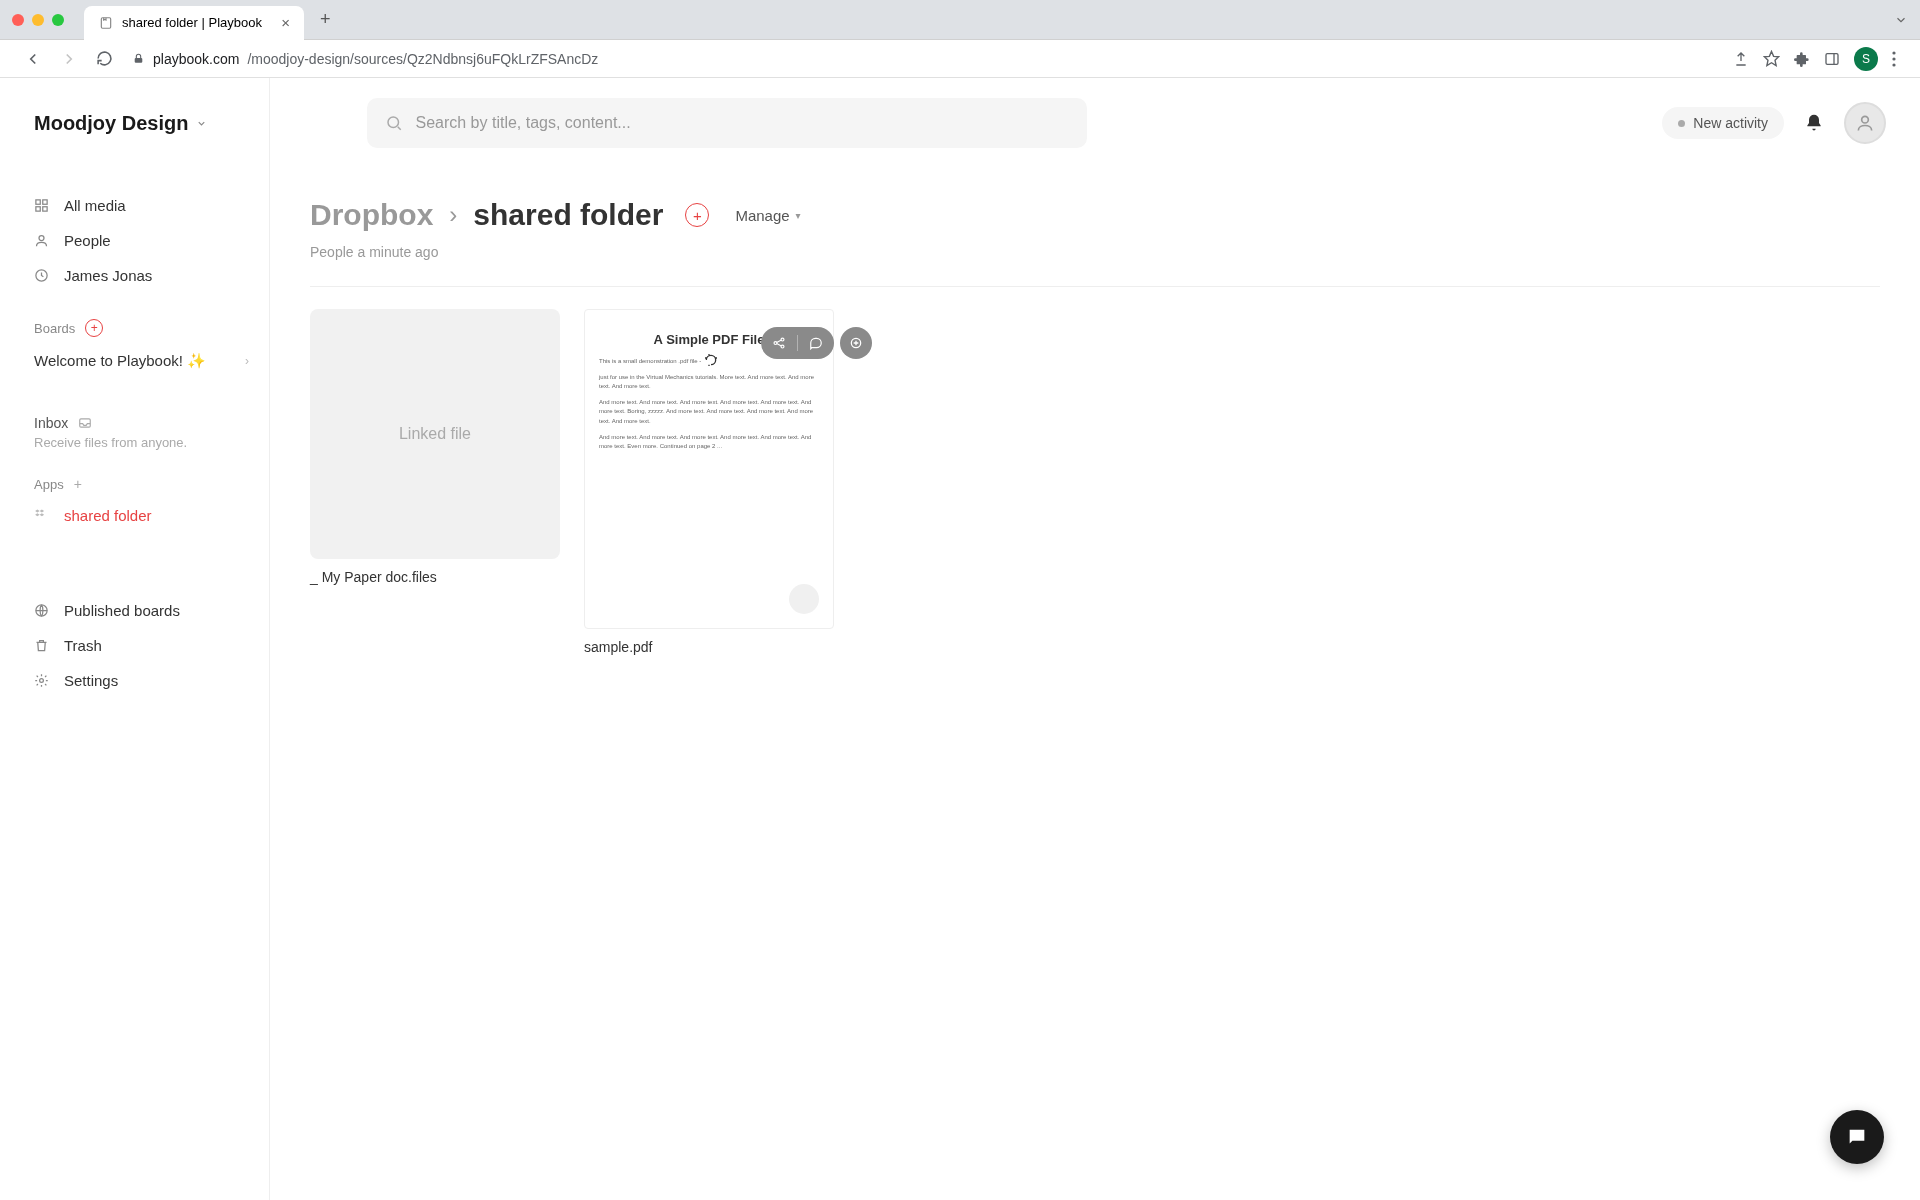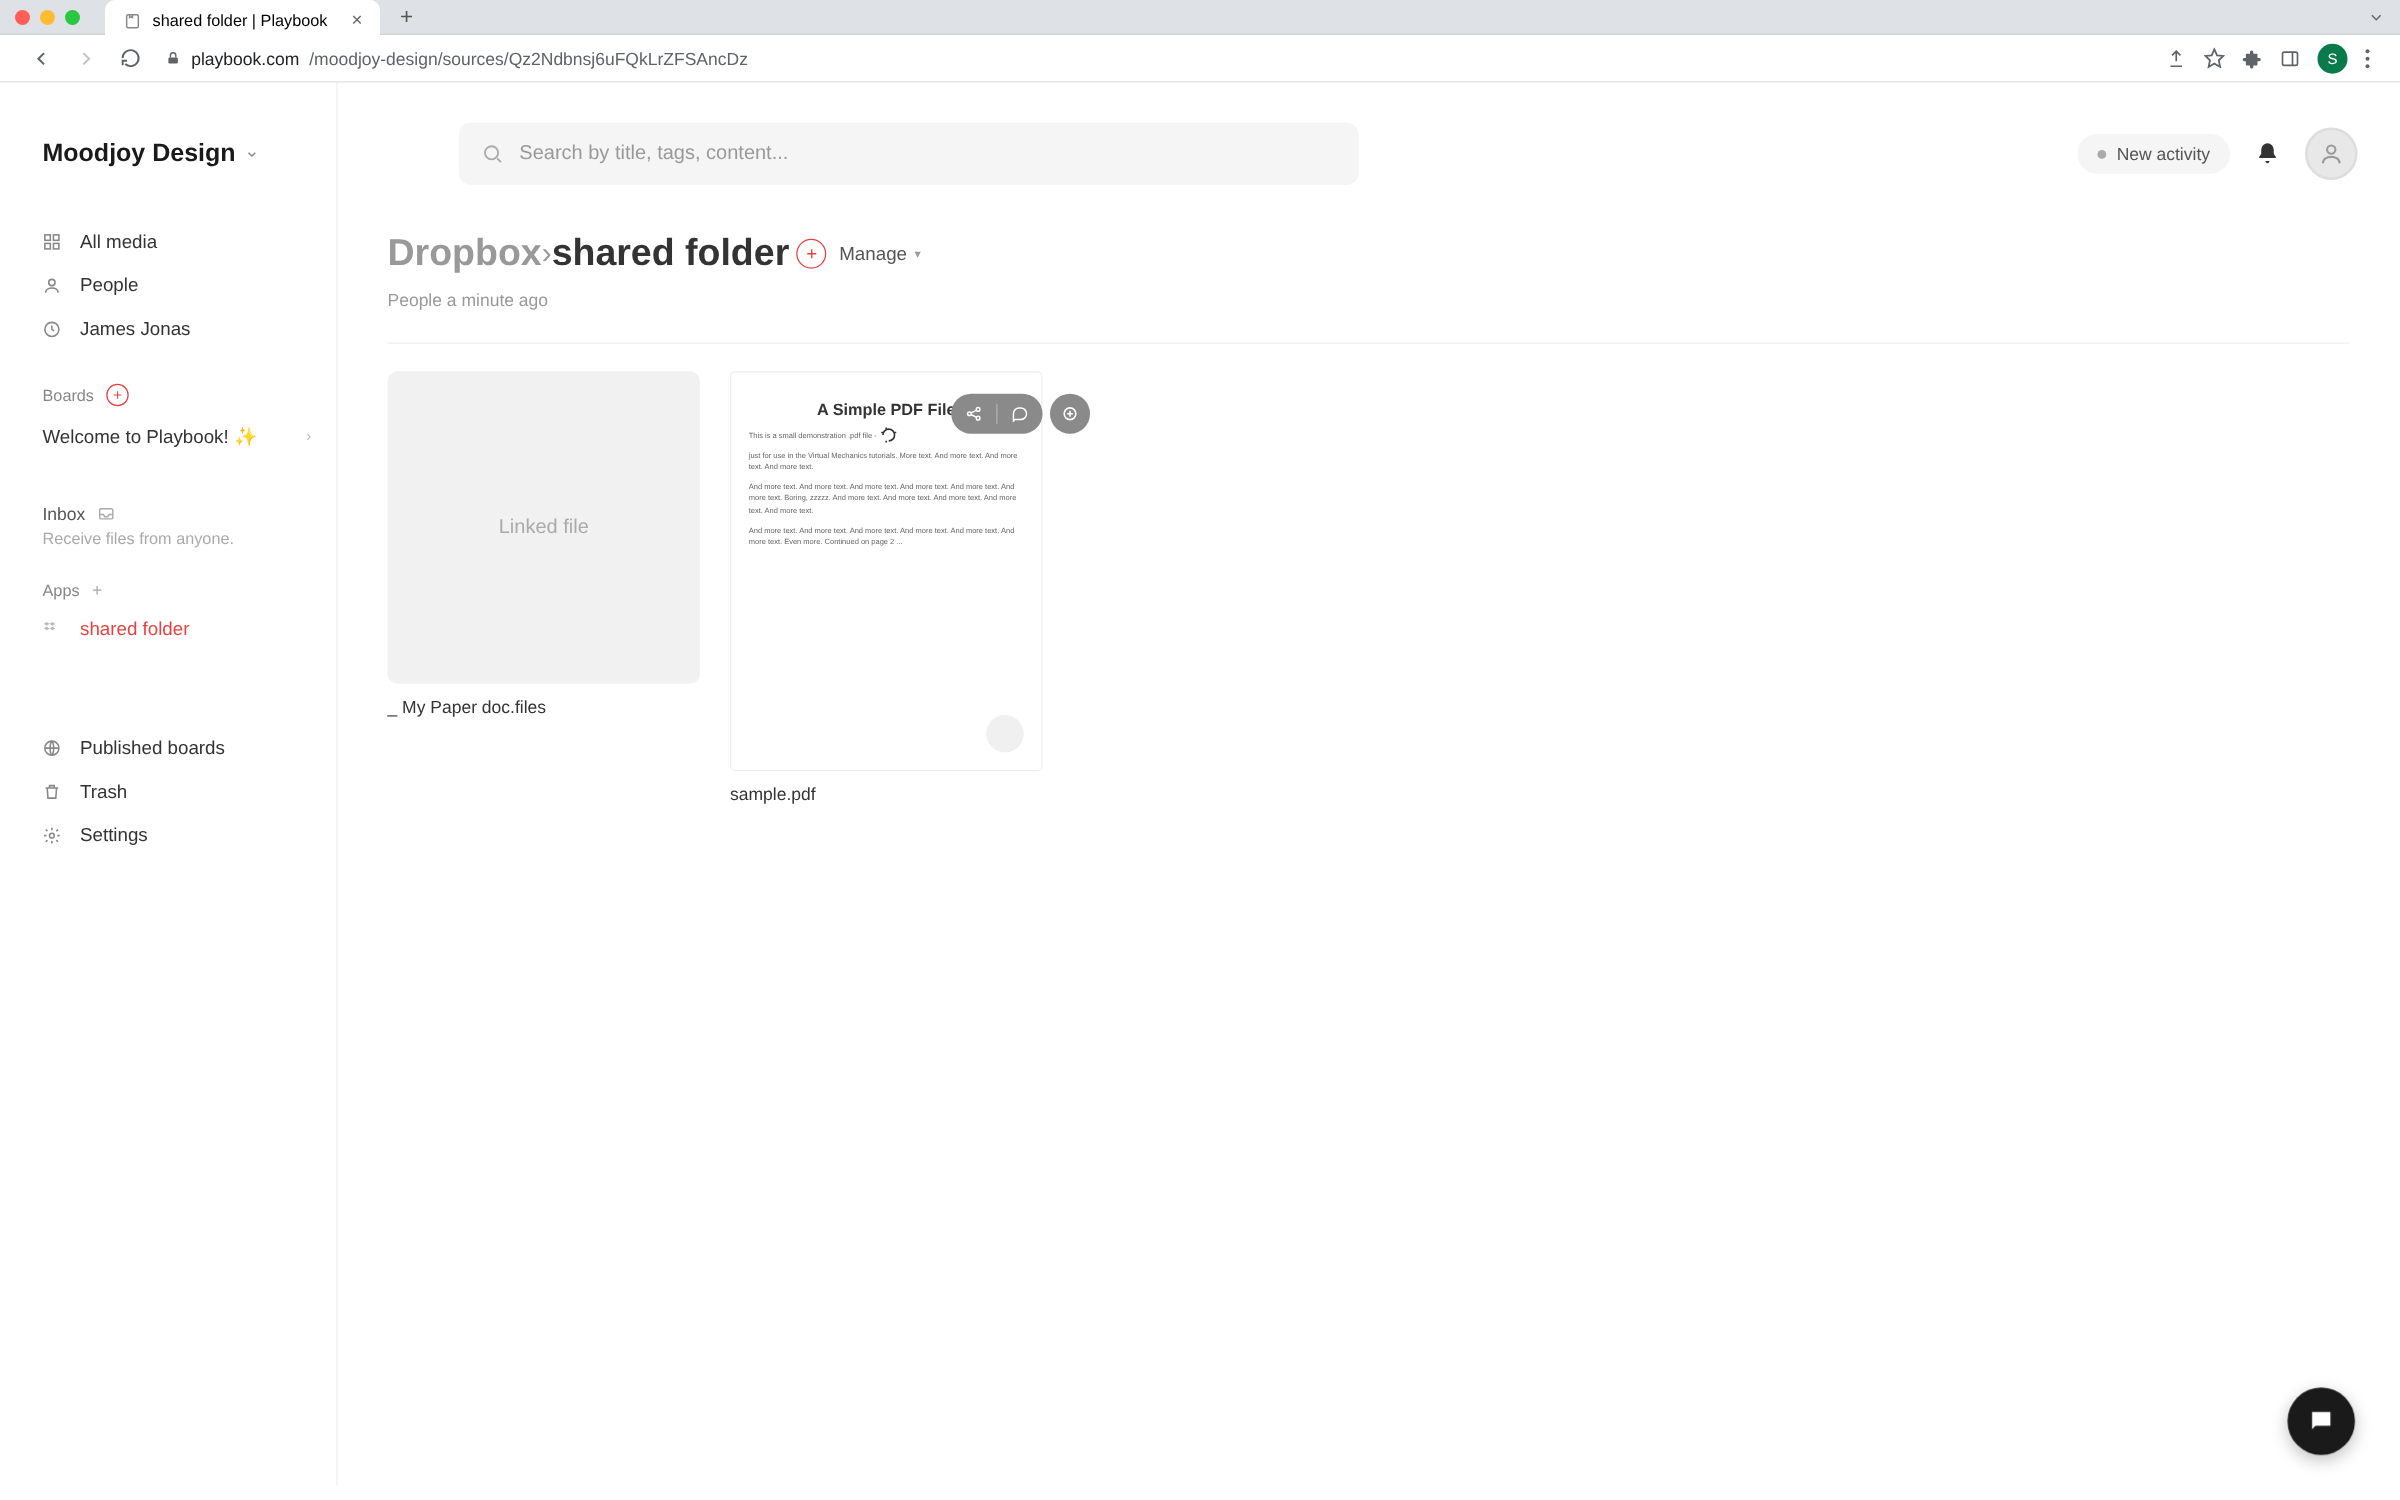--- a/index.html
+++ b/index.html
@@ -1,19 +1,19 @@
 <!DOCTYPE html>
 <html><head>
 <meta charset="utf-8">
 <style>
 * { margin: 0; padding: 0; box-sizing: border-box; font-family: -apple-system, BlinkMacSystemFont, "Segoe UI", Helvetica, Arial, sans-serif; }
 body { background: #fff; width: 1920px; height: 1200px; overflow: hidden; }
 
 
-.browser-chrome { background: #dee1e5; height: 28px; display: flex; align-items: center; padding: 0 12px; gap: 8px; border-bottom: 1px solid #d0d0d0; }
+.browser-chrome { background: #dee1e5; height: 40px; display: flex; align-items: center; padding: 0 12px; gap: 8px; border-bottom: 1px solid #d0d0d0; }
 .traffic-lights { display: flex; gap: 8px; margin-right: 12px; }
 .traffic-light { width: 12px; height: 12px; border-radius: 50%; }
 .red { background: #ff5f57; }
 .yellow { background: #febc2e; }
 .green { background: #28c840; }
 .tab { background: #fff; border-radius: 8px 8px 0 0; padding: 8px 14px; display: flex; align-items: center; gap: 8px; font-size: 13px; height: 34px; margin-top: 6px; min-width: 220px; }
 .tab-icon { width: 16px; height: 16px; display: flex; align-items: center; justify-content: center; }
 .tab-close { margin-left: auto; color: #666; font-size: 15px; cursor: pointer; }
 .new-tab { color: #555; font-size: 18px; padding: 4px 8px; cursor: pointer; }
 .chrome-right { margin-left: auto; color: #555; }
@@ -59,21 +59,21 @@
 .board-row .chev { color: #bbb; font-size: 12px; }
 
 .inbox-label { display: flex; align-items: center; gap: 10px; font-size: 14px; color: #555; margin-top: 36px; }
 .inbox-label .icon { color: #aaa; }
 .inbox-sub { font-size: 13px; color: #aaa; margin-top: 4px; }
 
 .side-bottom { margin-top: 60px; }
 
 
 .main { flex: 1; padding: 120px 40px 40px 40px; overflow-y: auto; position: relative; }
-.breadcrumb-row { display: flex; align-items: center; }
+.breadcrumb-row { display: flex; align-items: center; gap: 16px; }
 .crumb { font-size: 30px; font-weight: 600; color: #999; }
 .crumb.current { color: #333; font-weight: 700; }
 .crumb-sep { font-size: 24px; color: #999; }
 .plus-circle { width: 24px; height: 24px; border-radius: 50%; border: 1.8px solid #e74242; color: #e74242; display: flex; align-items: center; justify-content: center; font-size: 15px; cursor: pointer; margin-left: 6px; }
 .manage-btn { font-size: 15px; color: #555; display: flex; align-items: center; gap: 6px; cursor: pointer; margin-left: 10px; }
 .manage-btn .chev { font-size: 10px; color: #999; }
 
 .sync-text { font-size: 14px; color: #999; margin-top: 12px; }
 .divider { height: 1px; background: #eee; margin-top: 26px; }
 

